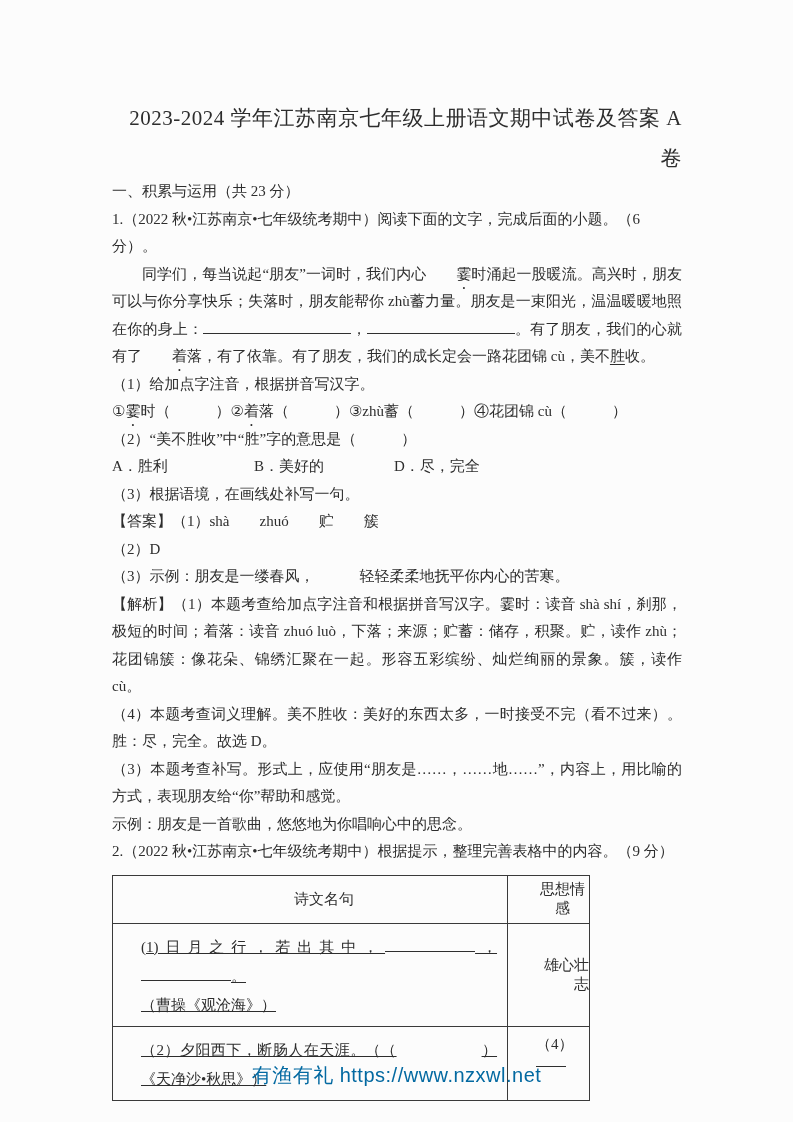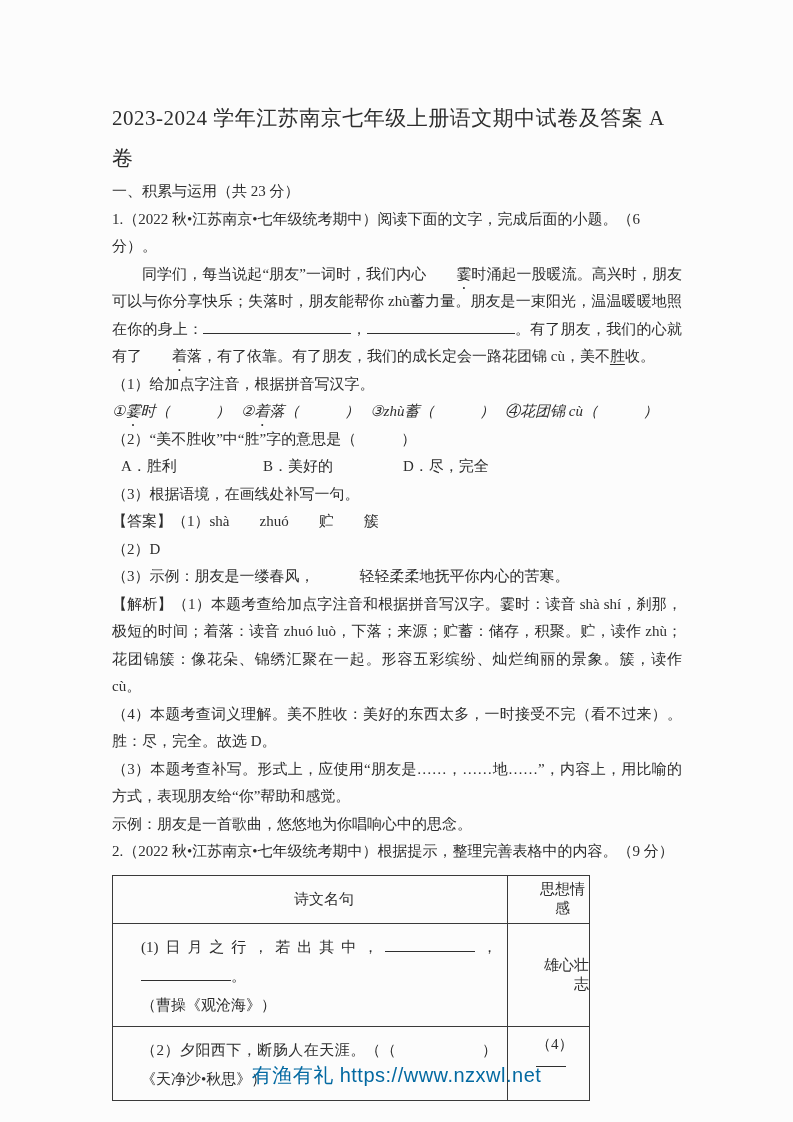--- a/index.html
+++ b/index.html
@@ -4,38 +4,38 @@
 <style>
   * { margin:0; padding:0; box-sizing:border-box; }
   html,body { background:#e9e9e9; }
   .page {
     position:relative; width:793px; height:1122px; margin:0 auto;
     background:#fcfcfc; overflow:hidden;
     font-family:"Liberation Serif","DejaVu Serif",serif;
     color:#2d2d2d;
   }
   .content { position:absolute; left:112px; top:0; width:570px; }
-  .title { margin-top:98px; text-align:left; font-size:21px; line-height:40px; font-weight:normal; letter-spacing:0.5px; }
+  .title { margin-top:98px; text-align:right; font-size:21px; line-height:40px; font-weight:normal; letter-spacing:0.5px; }
   .line, .para { font-size:15px; line-height:27.5px; }
   .para { text-align:justify; }
   .indent { text-indent:2em; }
   .lbl { font-weight:normal; }
   .blank { display:inline-block; border-bottom:1.4px solid #2f2f2f; height:0.85em; }
   .w150 { width:148px; } .w90 { width:90px; } .w28 { width:30px; }
   .gap { display:inline-block; height:1px; }
   .w85 { width:85px; }
   .u { text-decoration:underline; text-underline-offset:3px; }
   .dot { position:relative; display:inline-block; }
   .dot::after { content:"•"; position:absolute; left:50%; transform:translateX(-50%); bottom:-0.62em; font-size:8px; line-height:1; color:#2d2d2d; }
-  .pinyin-row { display:flex; justify-content:space-between; padding-right:24px; font-size:15px; line-height:27.5px;font-style:italic; }
-  .options-row { display:grid; grid-template-columns:142px 140px 142px auto; font-size:15px; line-height:27.5px;margin-left:9px; }
+  .pinyin-row { display:flex; justify-content:flex-start; padding-right:24px; font-size:15px; line-height:27.5px; }
+  .options-row { display:grid; grid-template-columns:142px 140px 142px auto; font-size:15px; line-height:27.5px; }
   table.poem-table { border-collapse:collapse; width:478px; margin-top:9px; font-size:15px; }
   table.poem-table th, table.poem-table td { border:1.4px solid #3a3a3a;padding-left:28px; }
   table.poem-table th { font-weight:normal; text-align:center; height:48px; vertical-align:middle; }
-  td.poem-cell { width:396px; vertical-align:top; padding:9px 10px 6px 12px; line-height:29px; text-align:justify; }
+  td.poem-cell { width:396px; vertical-align:top; padding:9px 10px 6px 12px; line-height:29px; text-align:justify;text-decoration:underline; }
   td.emotion-cell-mid { width:82px; text-align:right; vertical-align:middle; }
   td.emotion-cell-top { width:82px; vertical-align:top; padding:8px 4px 0 10px; }
   tr.r1 { height:87px; } tr.r2 { height:58px; }
   .footer {
     position:absolute; left:0; right:0; top:1062px; text-align:center;
     font-family:"Liberation Sans","DejaVu Sans",sans-serif;
     font-size:20px; color:#0369a1; letter-spacing:0.5px;
   }
 </style>
 </head>

